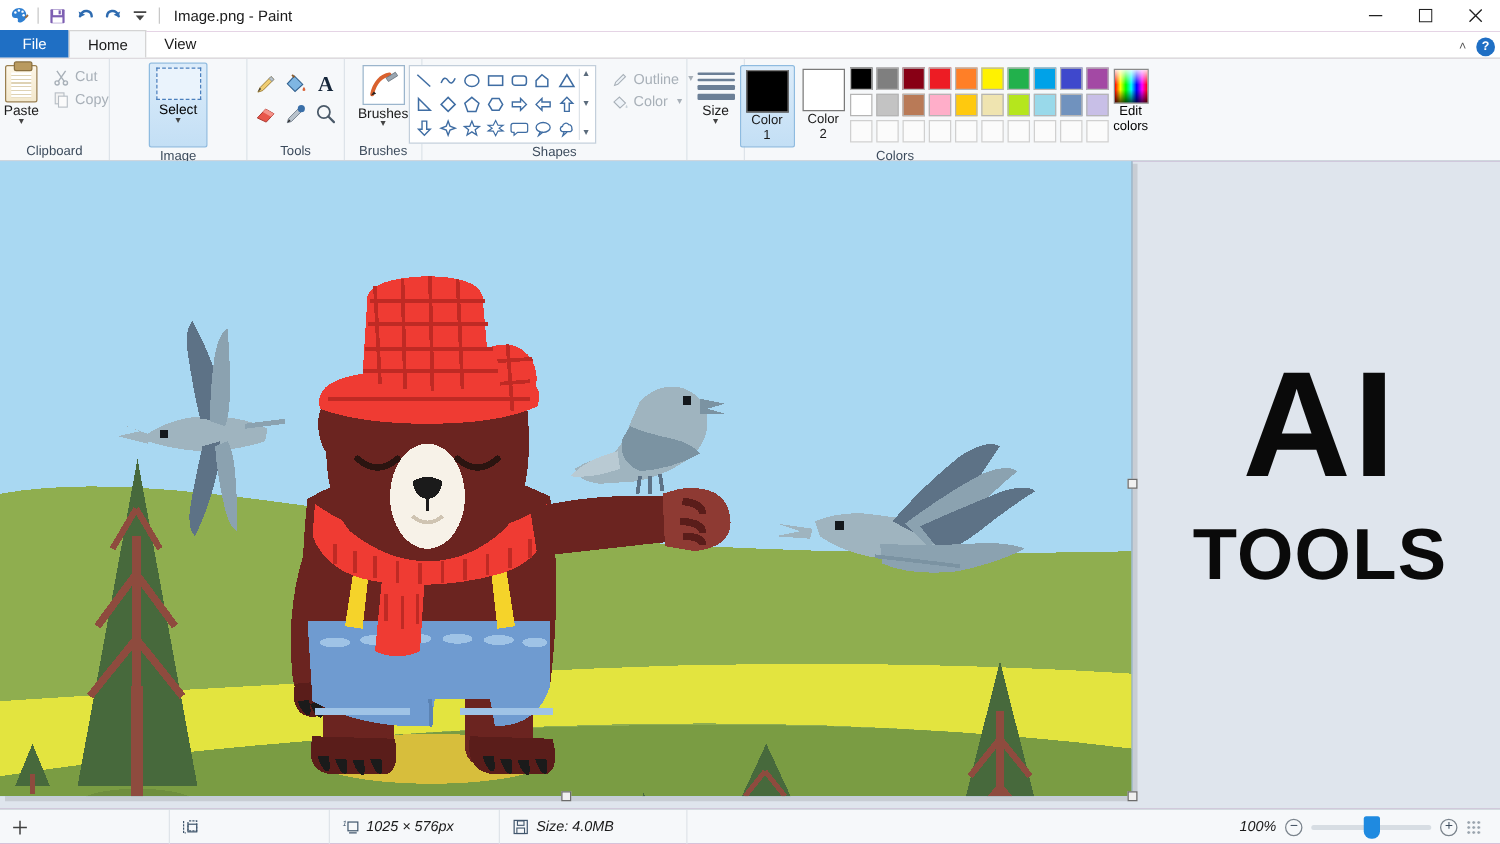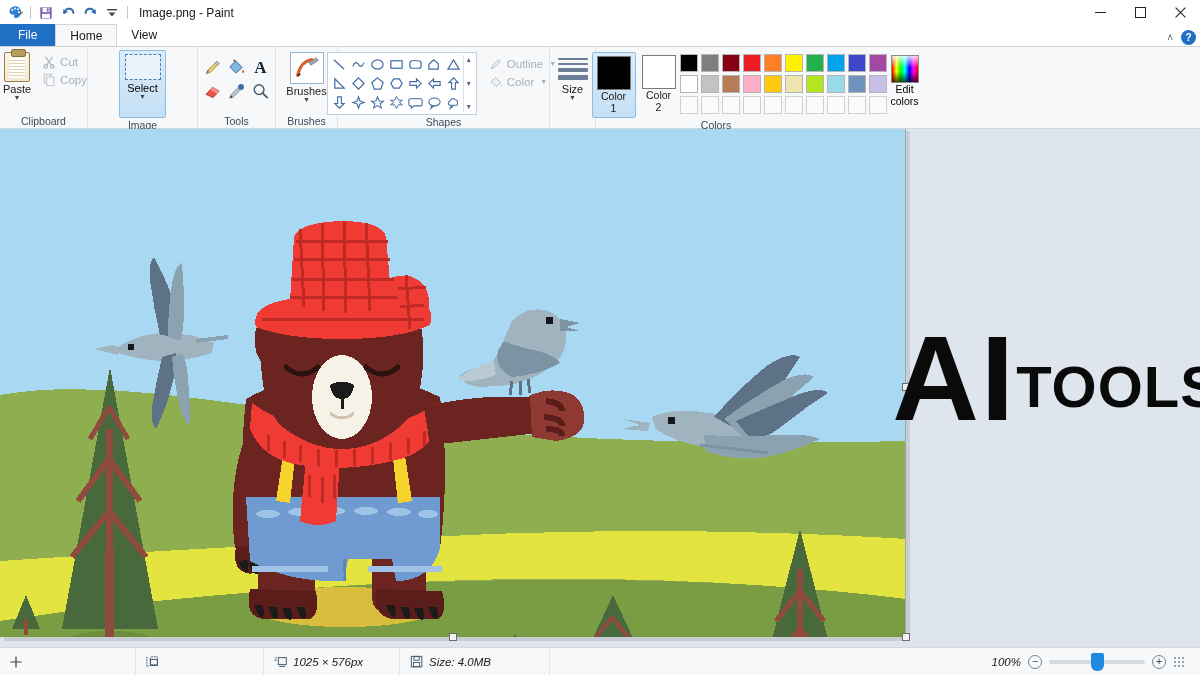--- a/index.html
+++ b/index.html
@@ -171,21 +171,21 @@
     background: #a9d8f2; overflow: hidden; border-right:1px solid #9aa7b5;
   }
   .handle {
     position:absolute; width:8px; height:8px; background:#f0f0f0;
     border:1px solid #6b6b6b;
   }
 
   
   .ai-overlay {
     position:absolute; left: 912px; top: 0px; width: 288px; height: 518px;
-    display:flex; flex-direction:row; align-items:center; justify-content:center;
+    display:flex; flex-direction:column; align-items:center; justify-content:center;
     padding-bottom: 21px;
   }
   .ai-big { font-size: 120px; font-weight: 700; color:#0a0a0a; line-height: 0.95; letter-spacing: 2px; }
   .ai-sub { font-size: 58px; font-weight: 700; color:#0a0a0a; line-height: 1; margin-top: 18px; letter-spacing: 1px; }
 
   
   .statusbar {
     position:absolute; left:0; top:647px; width:1200px; height:28px;
     background:#f6f8fa; border-top:1px solid #d4dae0;
     display:flex; align-items:center; font-size:11.5px; color:#1a1a1a;font-style:italic;

